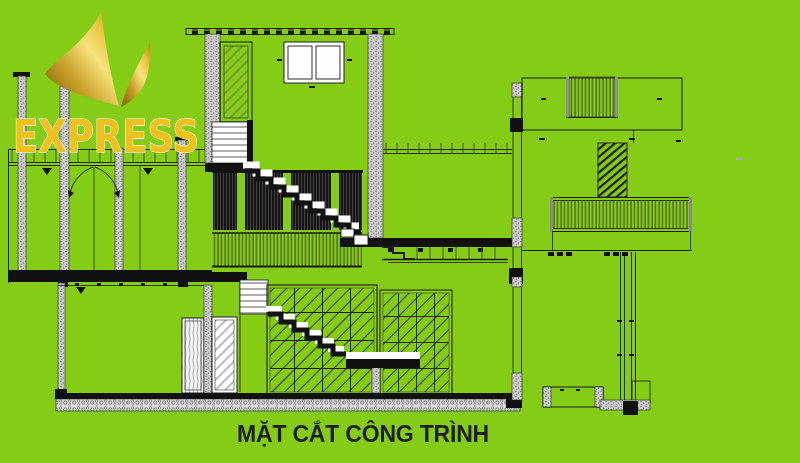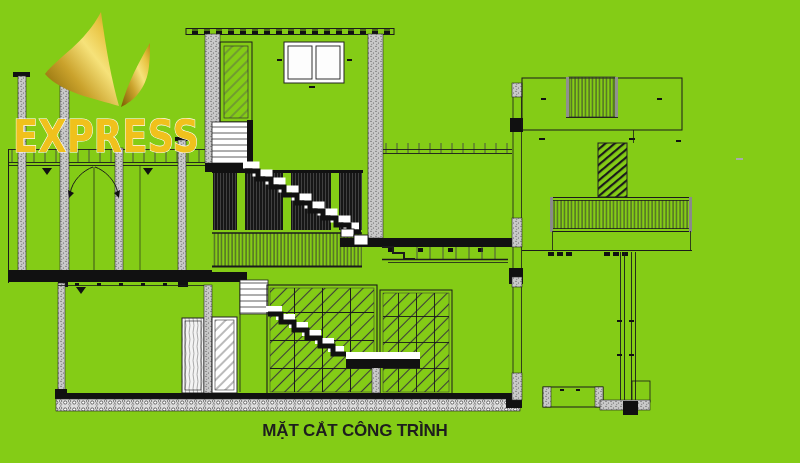--- a/index.html
+++ b/index.html
@@ -1,22 +1,22 @@
 <!DOCTYPE html>
 <html><head>
 <meta charset="utf-8">
 <style>
   html,body{margin:0;padding:0;background:#fff;}
   .stage{position:relative;width:800px;height:463px;background:#84cc16;overflow:hidden;
          font-family:"Liberation Sans",sans-serif;}
   .stage svg{display:block;}
   #plan{position:absolute;left:0;top:0;}
   #logo{position:absolute;left:0;top:0;}
-  .caption{position:absolute;left:355px;top:421px;transform:translateX(-50%);
-           font-family:"Liberation Sans",sans-serif;font-weight:bold;font-size:17px;
+  .caption{position:absolute;left:363px;top:421px;transform:translateX(-50%);
+           font-family:"Liberation Sans",sans-serif;font-weight:bold;font-size:23px;
            letter-spacing:-.2px;color:#1e1e1e;white-space:nowrap;}
   .ln{stroke:#1b1b1b;fill:none;}
   .blk{fill:#111;stroke:none;}
   .wall{fill:url(#wallcut);stroke:#2a2a2a;stroke-width:.6;}
 </style>
 </head>
 <body>
 
 <div class="stage">
 

